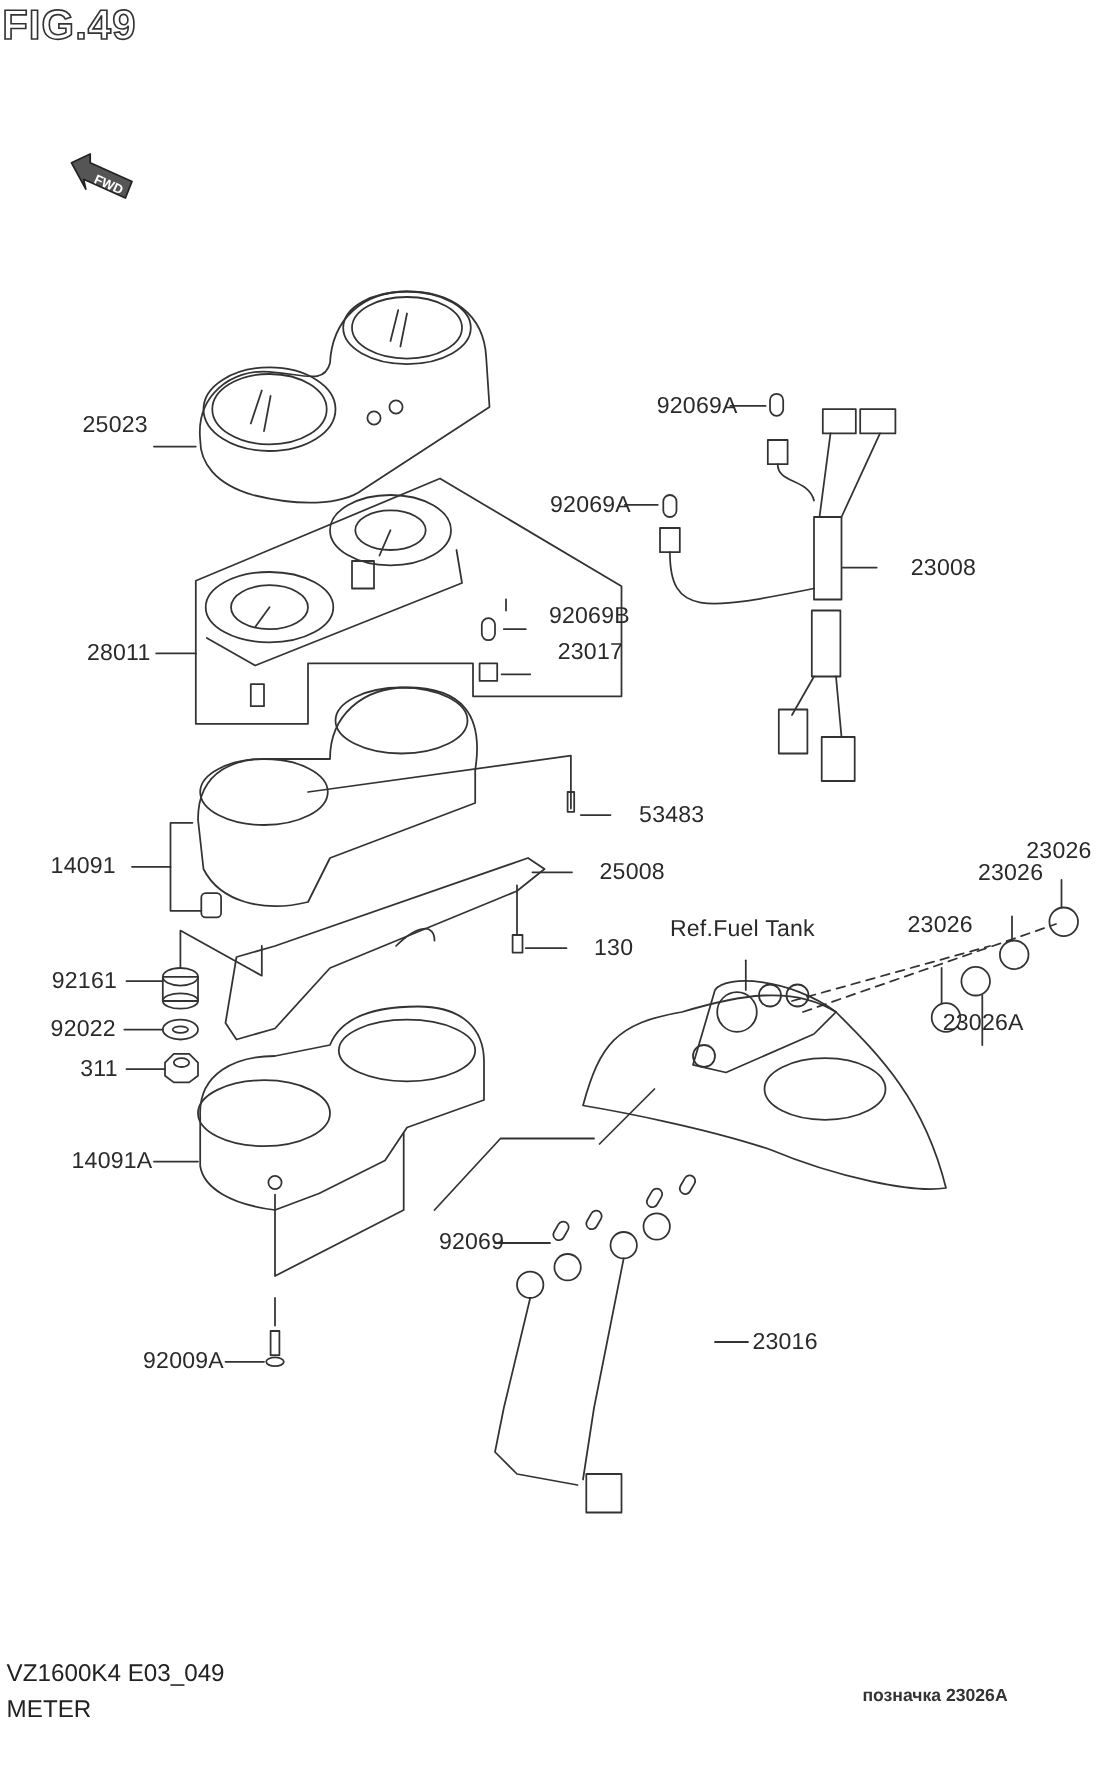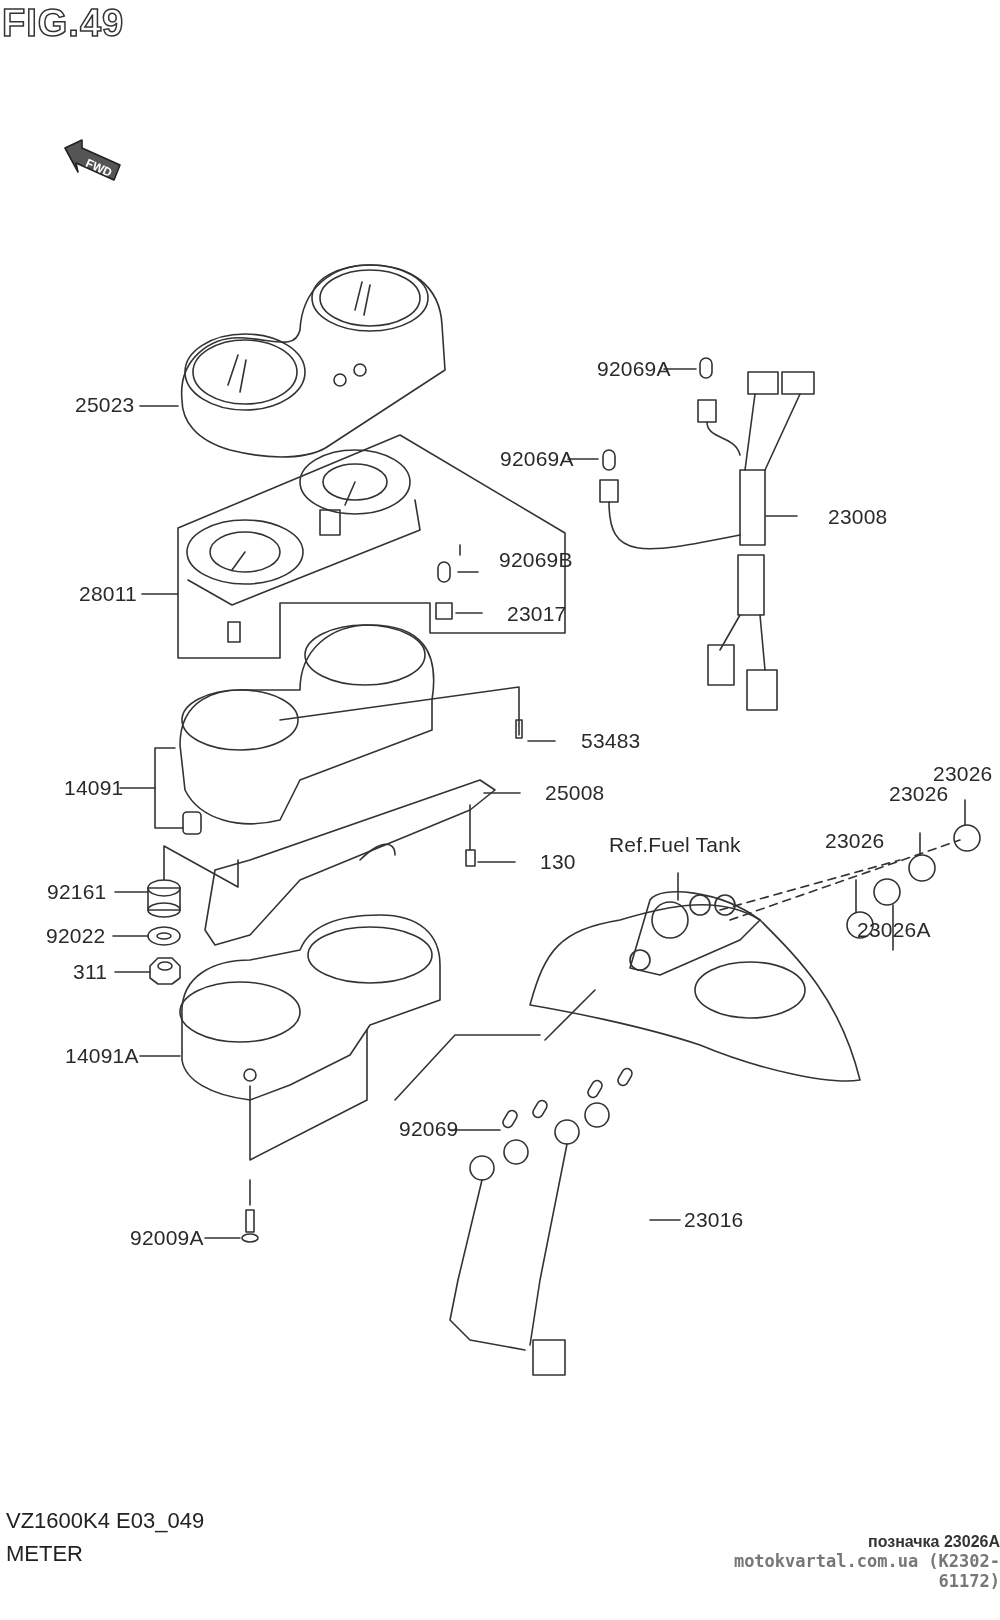--- a/index.html
+++ b/index.html
@@ -9,21 +9,21 @@
     font-family: "Liberation Sans", sans-serif;
     color: #222;
   }
   #diagram { position: absolute; left: 0; top: 0; }
   .lbl { position: absolute; font-size: 21px; color: #2a2a2a; white-space: nowrap; letter-spacing: 0.2px; text-align: right; }
   .fig-title {
     position: absolute; left: 2px; top: 2px; font-size: 38px; font-weight: bold;
     color: #fff; -webkit-text-stroke: 1.5px #333; letter-spacing: 1px;
   }
   .footer-left { position: absolute; left: 6px; font-size: 22px; color: #222; text-align: center; }
-  .footer-right { position: absolute; font-family: "Liberation Sans", sans-serif; text-align: right; }
+  .footer-right { position: absolute; font-family: "Liberation Sans", sans-serif; text-align: center; }
   .note { font-size: 16px; font-weight: bold; color: #333; }
   .site { font-size: 17px; color: #777; font-weight: bold; font-family: "DejaVu Sans Mono", monospace; }
 </style>
 </head>
 <body>
 
 <div class="fig-title">FIG.49</div>
 
 <svg id="diagram" width="1000" height="1620" viewBox="0 0 1000 1620" fill="none" stroke="#333" stroke-width="1.6" stroke-linecap="round" stroke-linejoin="round">
 
@@ -185,42 +185,41 @@
     <circle cx="567" cy="1132" r="12"></circle>
       <circle cx="597" cy="1115" r="12"></circle>
     <path d="M482,1180 L458,1280 L450,1320 L470,1340 L525,1350"></path>
     <path d="M567,1144 L540,1280 L530,1345"></path>
     <rect x="533" y="1340" width="32" height="35"></rect>
     <line x1="450" y1="1130" x2="500" y2="1130"></line>
     <line x1="650" y1="1220" x2="680" y2="1220"></line>
   </g>
 </svg>
 
-<div class="lbl" style="left:75px;top:393px">25023</div>
+<div class="lbl" style="left:75px;top:375px">25023</div>
 <div class="lbl" style="left:79px;top:582px">28011</div>
 <div class="lbl" style="left:597px;top:357px">92069A</div>
 <div class="lbl" style="left:500px;top:447px">92069A</div>
 <div class="lbl" style="left:828px;top:505px">23008</div>
 <div class="lbl" style="left:499px;top:548px">92069B</div>
-<div class="lbl" style="left:507px;top:602px">23017</div>
+<div class="lbl" style="left:507px;top:581px">23017</div>
 <div class="lbl" style="left:581px;top:729px">53483</div>
-<div class="lbl" style="left:64px;top:776px">14091</div>
+<div class="lbl" style="left:46px;top:776px">14091</div>
 <div class="lbl" style="left:545px;top:781px">25008</div>
 <div class="lbl" style="left:540px;top:850px">130</div>
 <div class="lbl" style="left:47px;top:880px">92161</div>
 <div class="lbl" style="left:46px;top:924px">92022</div>
 <div class="lbl" style="left:73px;top:960px">311</div>
 <div class="lbl" style="left:65px;top:1044px">14091A</div>
 <div class="lbl" style="left:399px;top:1117px">92069</div>
 <div class="lbl" style="left:684px;top:1208px">23016</div>
 <div class="lbl" style="left:130px;top:1226px">92009A</div>
 <div class="lbl" style="left:825px;top:829px">23026</div>
 <div class="lbl" style="left:889px;top:782px">23026</div>
 <div class="lbl" style="left:933px;top:762px">23026</div>
 <div class="lbl" style="left:857px;top:918px">23026A</div>
 <div class="lbl" style="left:609px;top:833px">Ref.Fuel Tank</div>
 
 <div class="footer-left" style="top:1508px">VZ1600K4 E03_049</div>
 <div class="footer-left" style="top:1541px">METER</div>
 <div class="footer-right" style="left:700px;top:1533px;width:300px">
   <div class="note">позначка 23026A</div>
-  <div class="site">motokvartal.com.ua (K2302-61172)</div>
 </div>
 
 </body></html>

